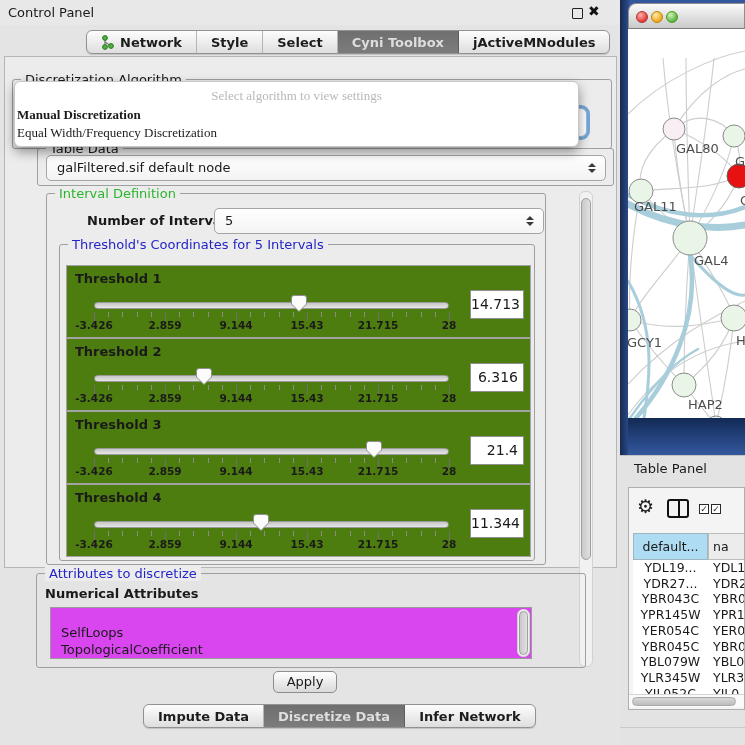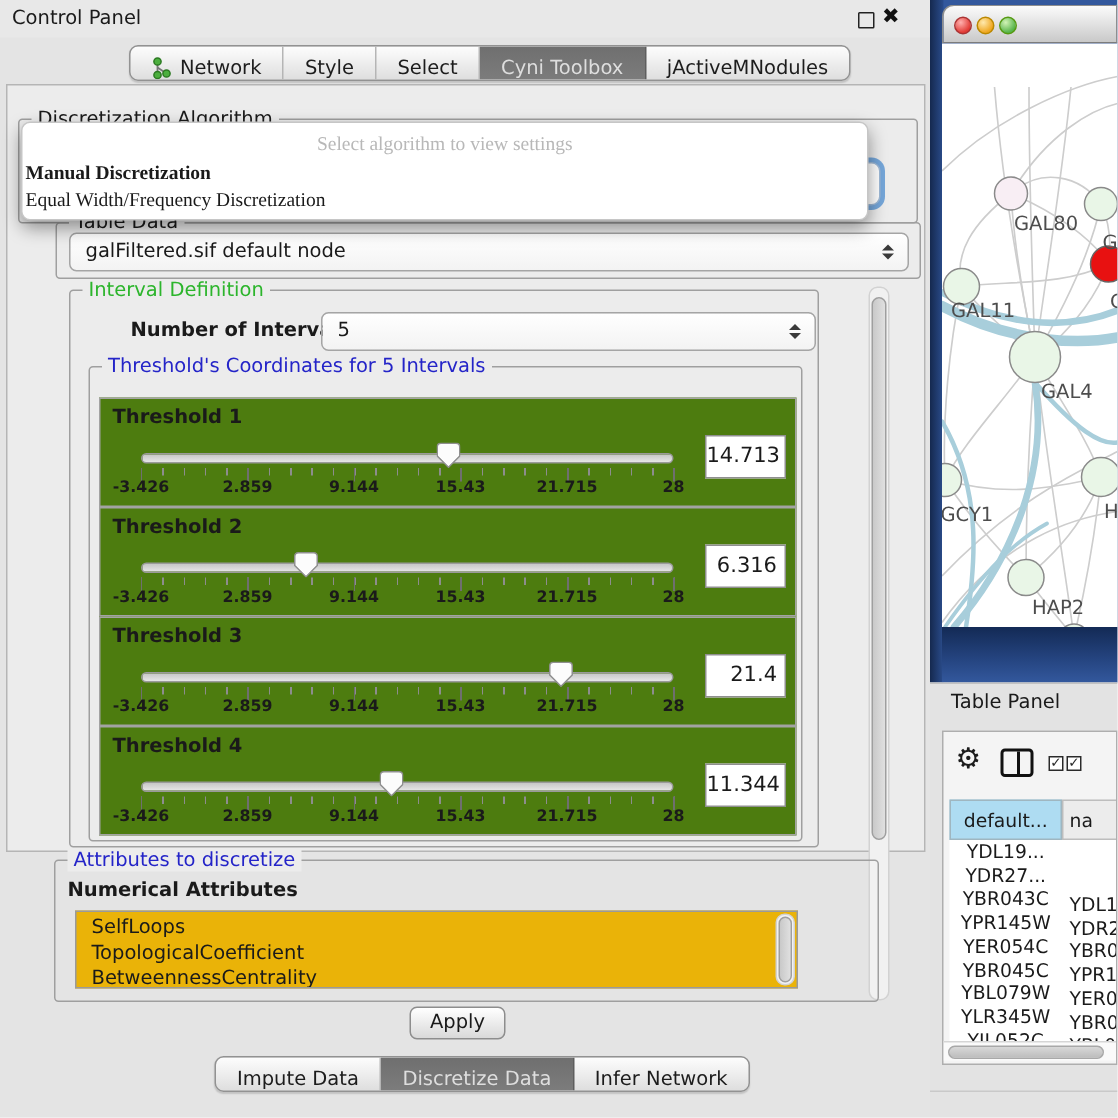--- a/index.html
+++ b/index.html
@@ -11,21 +11,21 @@
   
   #left { left:0; top:0; width:620px; height:745px; background:#e4e4e4; }
   #titlebar { left:0; top:0; width:620px; height:25px; background:#e8e8e8; }
   #titlebar .title { left:8px; top:5px; }
   .float-icon { left:572px; top:8px; width:11px; height:11px; border:1.6px solid #222; border-radius:1px; }
   .close-icon { left:588px; top:3px; font-size:14px; font-weight:bold; color:#111; }
 
   .segbar { display:flex; height:24px; border:1px solid #929292; border-radius:6px;
             background:linear-gradient(#fdfdfd,#dedede); overflow:hidden;
             box-shadow:0 1px 1px rgba(0,0,0,.15); }
-  .seg { display:flex; align-items:flex-end; padding:0 14px; font-weight:normal; color:#1c1c1c;
+  .seg { display:flex; align-items:center; padding:0 14px; font-weight:bold; color:#1c1c1c;
          border-right:1px solid #b5b5b5; cursor:default; white-space:nowrap; }
   .seg:last-child { border-right:none; }
   .seg.sel { background:linear-gradient(#6f6f6f,#7c7c7c); color:#dedede; border-right-color:#5e5e5e; }
   #toptabs { left:86px; top:30px; }
   #bottabs { left:143px; top:704px; }
 
   #content { left:4px; top:56px; width:613px; height:512px; background:#ececec; border:1px solid #b5b5b5; }
 
   .grp { position:absolute; border:1px solid #9f9f9f; border-radius:3px; }
   .grp > .t { position:absolute; top:-8px; left:8px; background:#ececec; padding:0 4px; white-space:nowrap; }
@@ -70,22 +70,22 @@
   .scale span:nth-child(5){left:276px} .scale span:nth-child(6){left:347px}
   .valbox { position:absolute; left:403px; top:24px; width:54px; height:29px; background:#fff;
             border:1px solid #8f8f8f; font-size:14px; text-align:right; line-height:27px; padding-right:5px; }
 
   
   .vsb-track { position:absolute; background:#f1f1f1; border:1px solid #d2d2d2; border-radius:6px; }
   .vsb-thumb { position:absolute; border:1px solid #9f9f9f; border-radius:6px;
                background:linear-gradient(to right,#c9c9c9,#e0e0e0); }
 
   
-  #attrList { position:absolute; left:13px; top:33px; width:482px; height:52px; background:#eab308;
-              border:1px solid #9a9a9a; overflow:hidden; padding:2px 0 0 10px; line-height:17px; }
+  #attrList { position:absolute; left:13px; top:33px; width:482px; height:52px; background:#d946ef;
+              border:1px solid #9a9a9a; overflow:hidden; padding:16px 0 0 10px; line-height:17px; }
 
   .btn { position:absolute; background:linear-gradient(#ffffff,#d9d9d9); border:1px solid #8d8d8d;
          border-radius:5px; text-align:center; }
 
   
   #rightblue { left:620px; top:0; width:125px; height:455px; background:#33589d; }
   #rb-left { left:0; top:0; width:9px; height:455px; background:linear-gradient(to right,#15294f,#2b4d8d); }
   #rb-bottom { left:8px; top:418px; width:117px; height:37px;
                background:linear-gradient(#132a55 0%,#24437e 55%,#33589d 100%); }
   #mactitle { left:8px; top:3px; width:117px; height:26px; border-top-left-radius:8px;
@@ -105,21 +105,21 @@
   .split-icon i { position:absolute; left:50%; top:0; width:2px; height:100%; background:#111; }
   .cb { position:absolute; top:16px; width:10px; height:10px; border:1.5px solid #2a2a2a; font-size:9px;
         line-height:8px; text-align:center; color:#2a2a2a; background:#fff; }
   .hdr { position:absolute; top:45px; height:27px; border:1px solid #9fb6c0; font-size:12.5px;
          display:flex; align-items:center; justify-content:center; font-weight:normal; }
   #hdr1 { left:4px; width:75px; background:#aedcf2; }
   #hdr2 { left:79px; width:38px; background:#ececec; border-color:#bdbdbd; justify-content:flex-start; padding-left:4px; }
   #rows { position:absolute; left:4px; top:72px; width:113px; height:134px; overflow:hidden; background:#fff; font-size:12.5px; }
   .row { position:absolute; left:0; width:113px; height:15.7px; line-height:15.7px; white-space:nowrap; }
   .c1 { position:absolute; left:0; width:75px; text-align:center; }
-  .c2 { position:absolute; left:80px;margin-top:35px; }
+  .c2 { position:absolute; left:80px; }
   #hsb { position:absolute; left:0; top:206px; width:117px; height:13px; background:#fafafa; border-top:1px solid #d5d5d5; }
   #hsb i { position:absolute; left:3px; top:2px; width:104px; height:9px; border-radius:5px;
            background:linear-gradient(#d8d8d8,#bdbdbd); border:1px solid #a8a8a8; }
   #underline { left:620px; top:727px; width:125px; height:1px; background:#c9c9c9; }
   #tp-bg { left:620px; top:455px; width:125px; height:290px; background:#e3e3e3; border-top:1px solid #c2c2c2; }
 
   .neticon circle { }
 </style>
 </head>
 <body>

